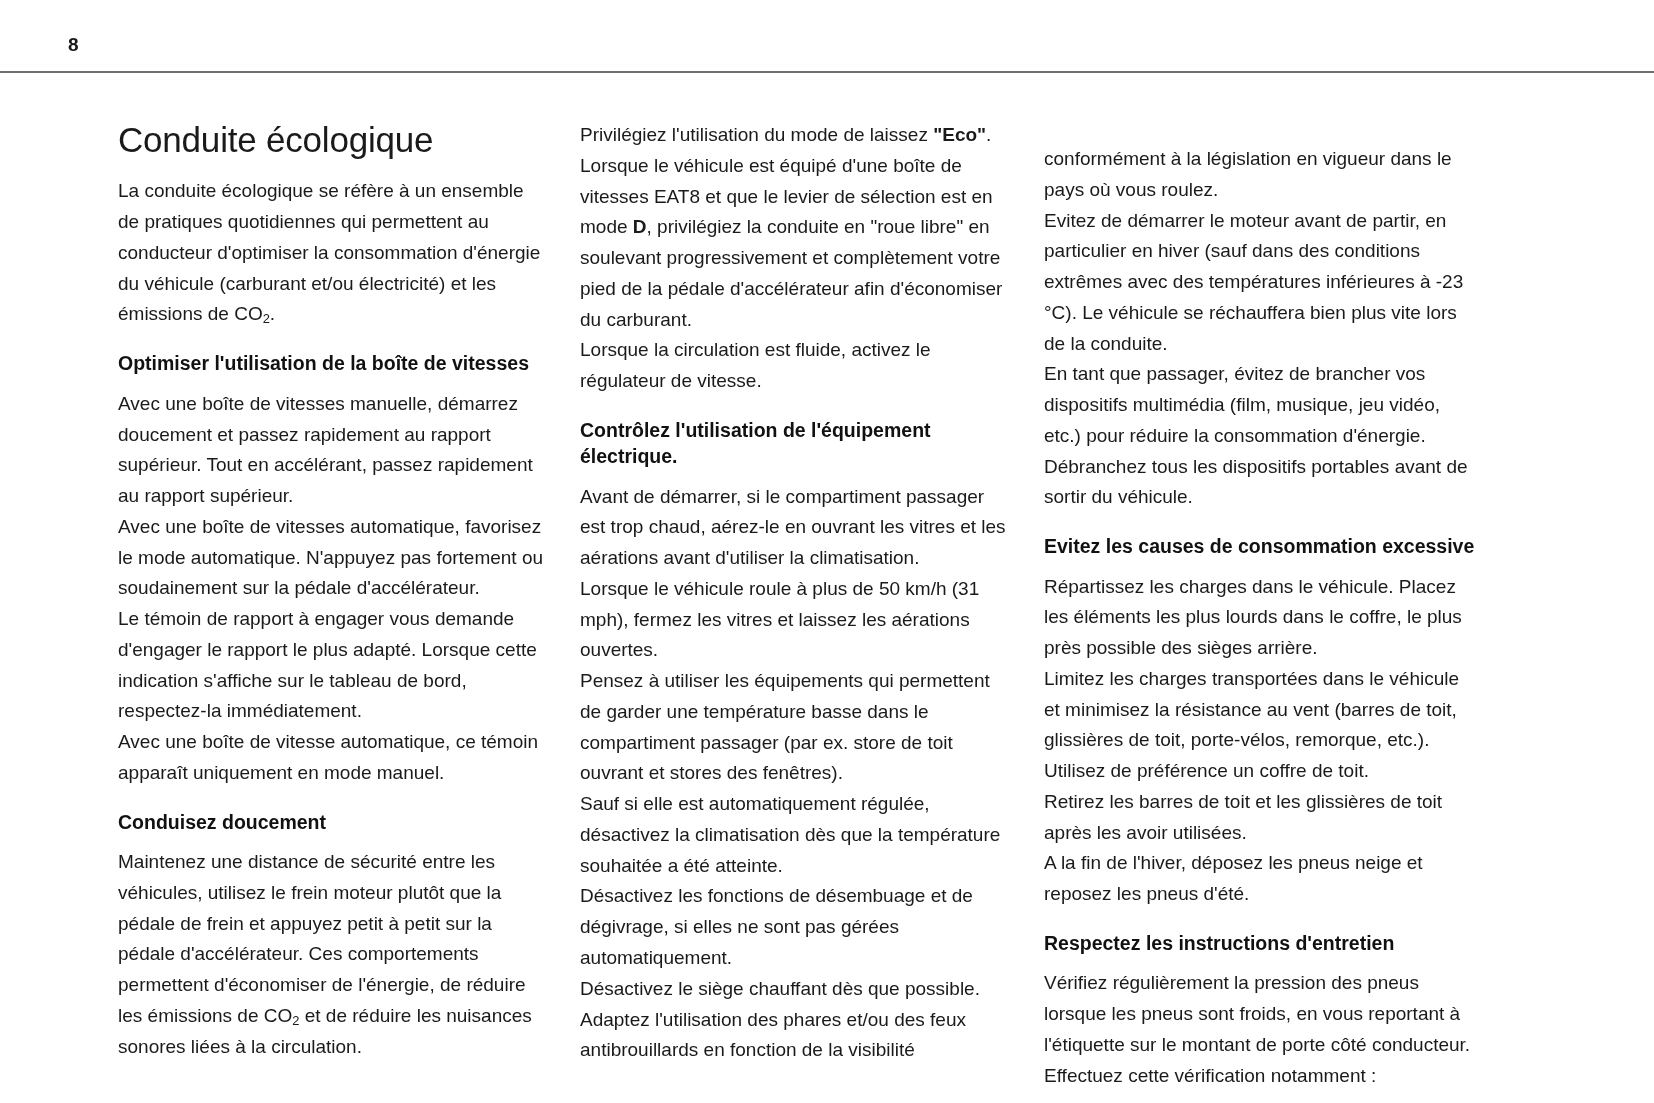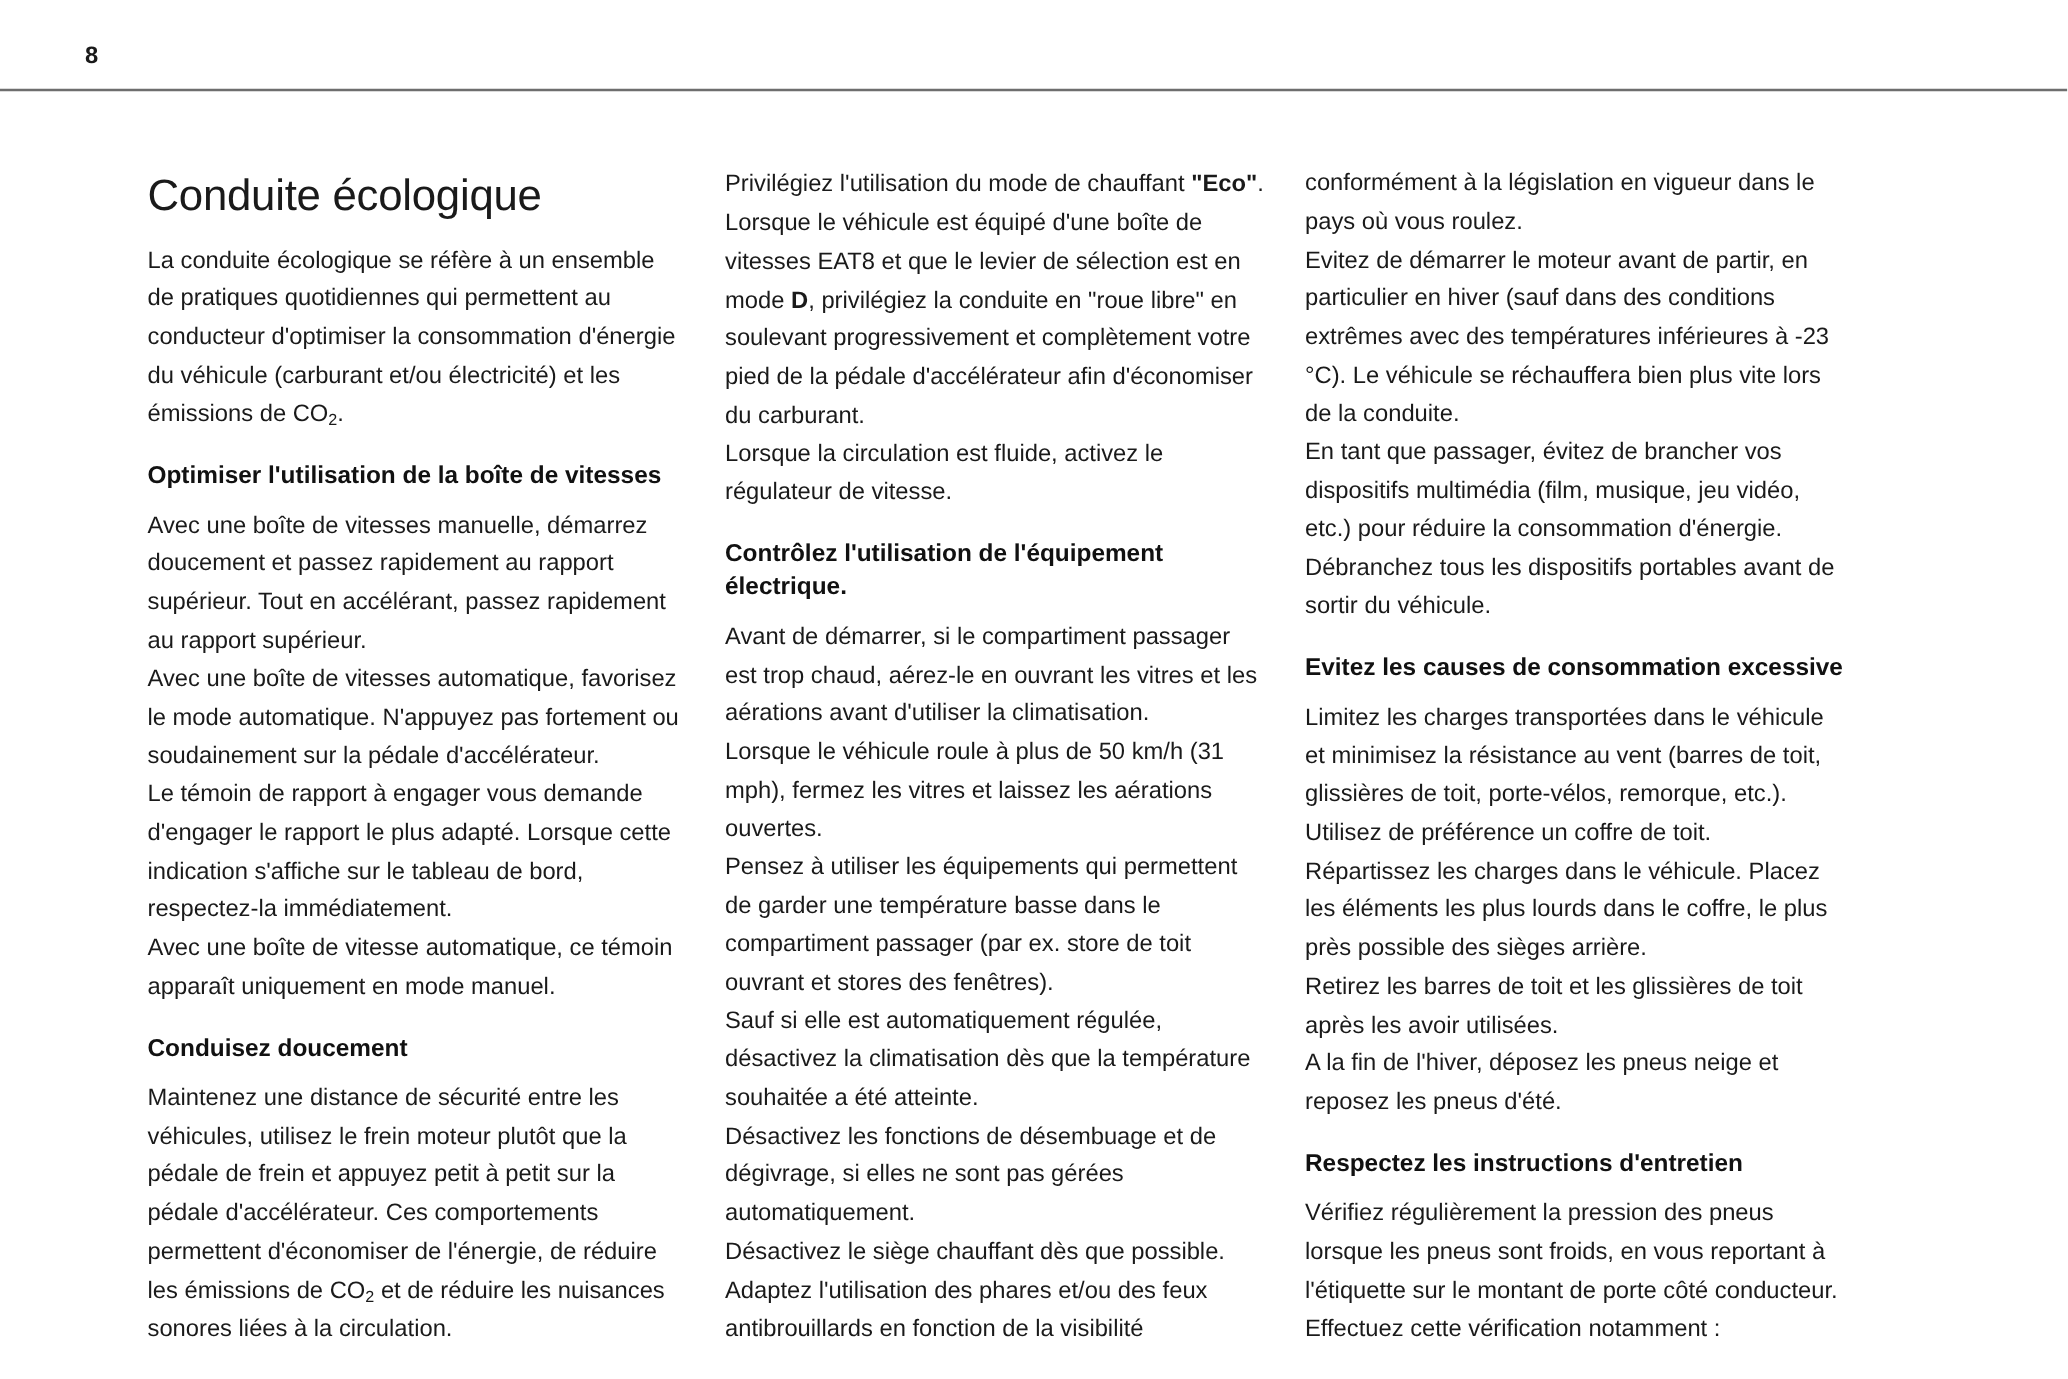--- a/index.html
+++ b/index.html
@@ -29,26 +29,25 @@
   .header-rule {
     position: absolute;
     top: 71px;
     left: 0;
     width: 1654px;
     height: 2px;
     background: #6e6e6e;
   }
   .columns {
     position: absolute;
-    top: 108px;
+    top: 120px;
     left: 118px;
     width: 1420px;
     display: flex;
     gap: 0px;
-    align-items: flex-end;
   }
   .col {
     width: 430px;
     margin-right: 32px;
   }
   .col:last-child {
     margin-right: 0;
   }
   .col-1 { width: 430px; }
   .col-2 { width: 432px; }
@@ -110,21 +109,21 @@
       <p class="body">Avec une boîte de vitesses automatique, favorisez le mode automatique. N'appuyez pas fortement ou soudainement sur la pédale d'accélérateur.</p>
       <p class="body">Le témoin de rapport à engager vous demande d'engager le rapport le plus adapté. Lorsque cette indication s'affiche sur le tableau de bord, respectez-la immédiatement.</p>
       <p class="body">Avec une boîte de vitesse automatique, ce témoin apparaît uniquement en mode manuel.</p>
 
       <h2 class="section-head">Conduisez doucement</h2>
 
       <p class="body"><span>Maintenez une distance de sécurité entre les véhicules, utilisez le frein moteur plutôt que la pédale de frein et appuyez petit à petit sur la pédale d'accélérateur. Ces comportements permettent d'économiser de l'énergie, de réduire les émissions de CO</span><sub>2</sub><span> et de réduire les nuisances sonores liées à la circulation.</span></p>
     </div>
 
     <div class="col col-2">
-      <p class="body"><span>Privilégiez l'utilisation du mode de chauffant </span><b>"Eco"</b><span>.</span></p>
+      <p class="body"><span>Privilégiez l'utilisation du mode de laissez </span><b>"Eco"</b><span>.</span></p>
 
       <p class="body"><span>Lorsque le véhicule est équipé d'une boîte de vitesses EAT8 et que le levier de sélection est en mode </span><b>D</b><span>, privilégiez la conduite en "roue libre" en soulevant progressivement et complètement votre pied de la pédale d'accélérateur afin d'économiser du carburant.</span></p>
 
       <p class="body">Lorsque la circulation est fluide, activez le régulateur de vitesse.</p>
 
       <h2 class="section-head">Contrôlez l'utilisation de l'équipement électrique.</h2>
 
       <p class="body">Avant de démarrer, si le compartiment passager est trop chaud, aérez-le en ouvrant les vitres et les aérations avant d'utiliser la climatisation.</p>
       <p class="body">Lorsque le véhicule roule à plus de 50 km/h (31 mph), fermez les vitres et laissez les aérations ouvertes.</p>
       <p class="body">Pensez à utiliser les équipements qui permettent de garder une température basse dans le compartiment passager (par ex. store de toit ouvrant et stores des fenêtres).</p>
@@ -135,22 +134,22 @@
     </div>
 
     <div class="col col-3">
       <p class="body">conformément à la législation en vigueur dans le pays où vous roulez.</p>
       <p class="body">Evitez de démarrer le moteur avant de partir, en particulier en hiver (sauf dans des conditions extrêmes avec des températures inférieures à -23 °C). Le véhicule se réchauffera bien plus vite lors de la conduite.</p>
       <p class="body">En tant que passager, évitez de brancher vos dispositifs multimédia (film, musique, jeu vidéo, etc.) pour réduire la consommation d'énergie.</p>
       <p class="body">Débranchez tous les dispositifs portables avant de sortir du véhicule.</p>
 
       <h2 class="section-head">Evitez les causes de consommation excessive</h2>
 
+      <p class="body">Répartissez les charges dans le véhicule. Placez les éléments les plus lourds dans le coffre, le plus près possible des sièges arrière.</p>
       <p class="body">Limitez les charges transportées dans le véhicule et minimisez la résistance au vent (barres de toit, glissières de toit, porte-vélos, remorque, etc.). Utilisez de préférence un coffre de toit.</p>
-      <p class="body">Répartissez les charges dans le véhicule. Placez les éléments les plus lourds dans le coffre, le plus près possible des sièges arrière.</p>
       <p class="body">Retirez les barres de toit et les glissières de toit après les avoir utilisées.</p>
       <p class="body">A la fin de l'hiver, déposez les pneus neige et reposez les pneus d'été.</p>
 
       <h2 class="section-head">Respectez les instructions d'entretien</h2>
 
       <p class="body">Vérifiez régulièrement la pression des pneus lorsque les pneus sont froids, en vous reportant à l'étiquette sur le montant de porte côté conducteur.</p>
       <p class="body">Effectuez cette vérification notamment :</p>
     </div>
 
   </div>

